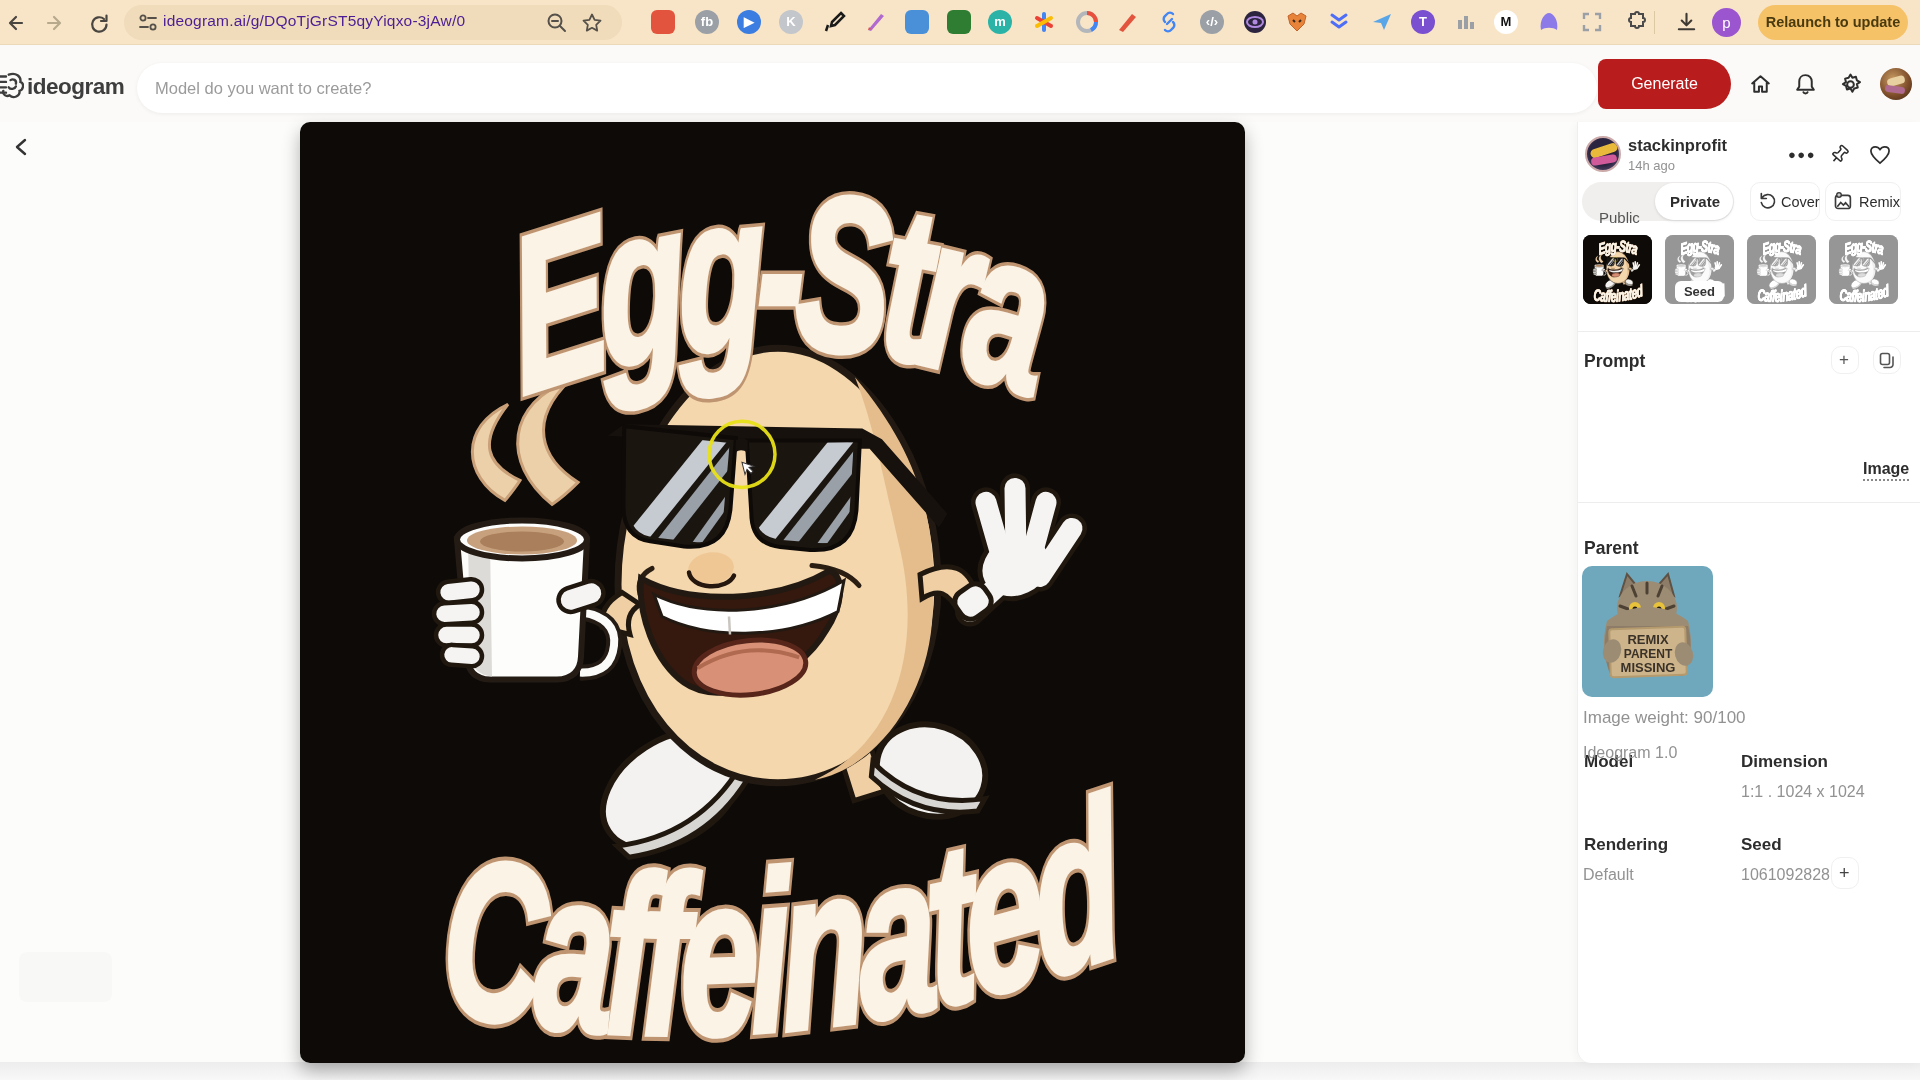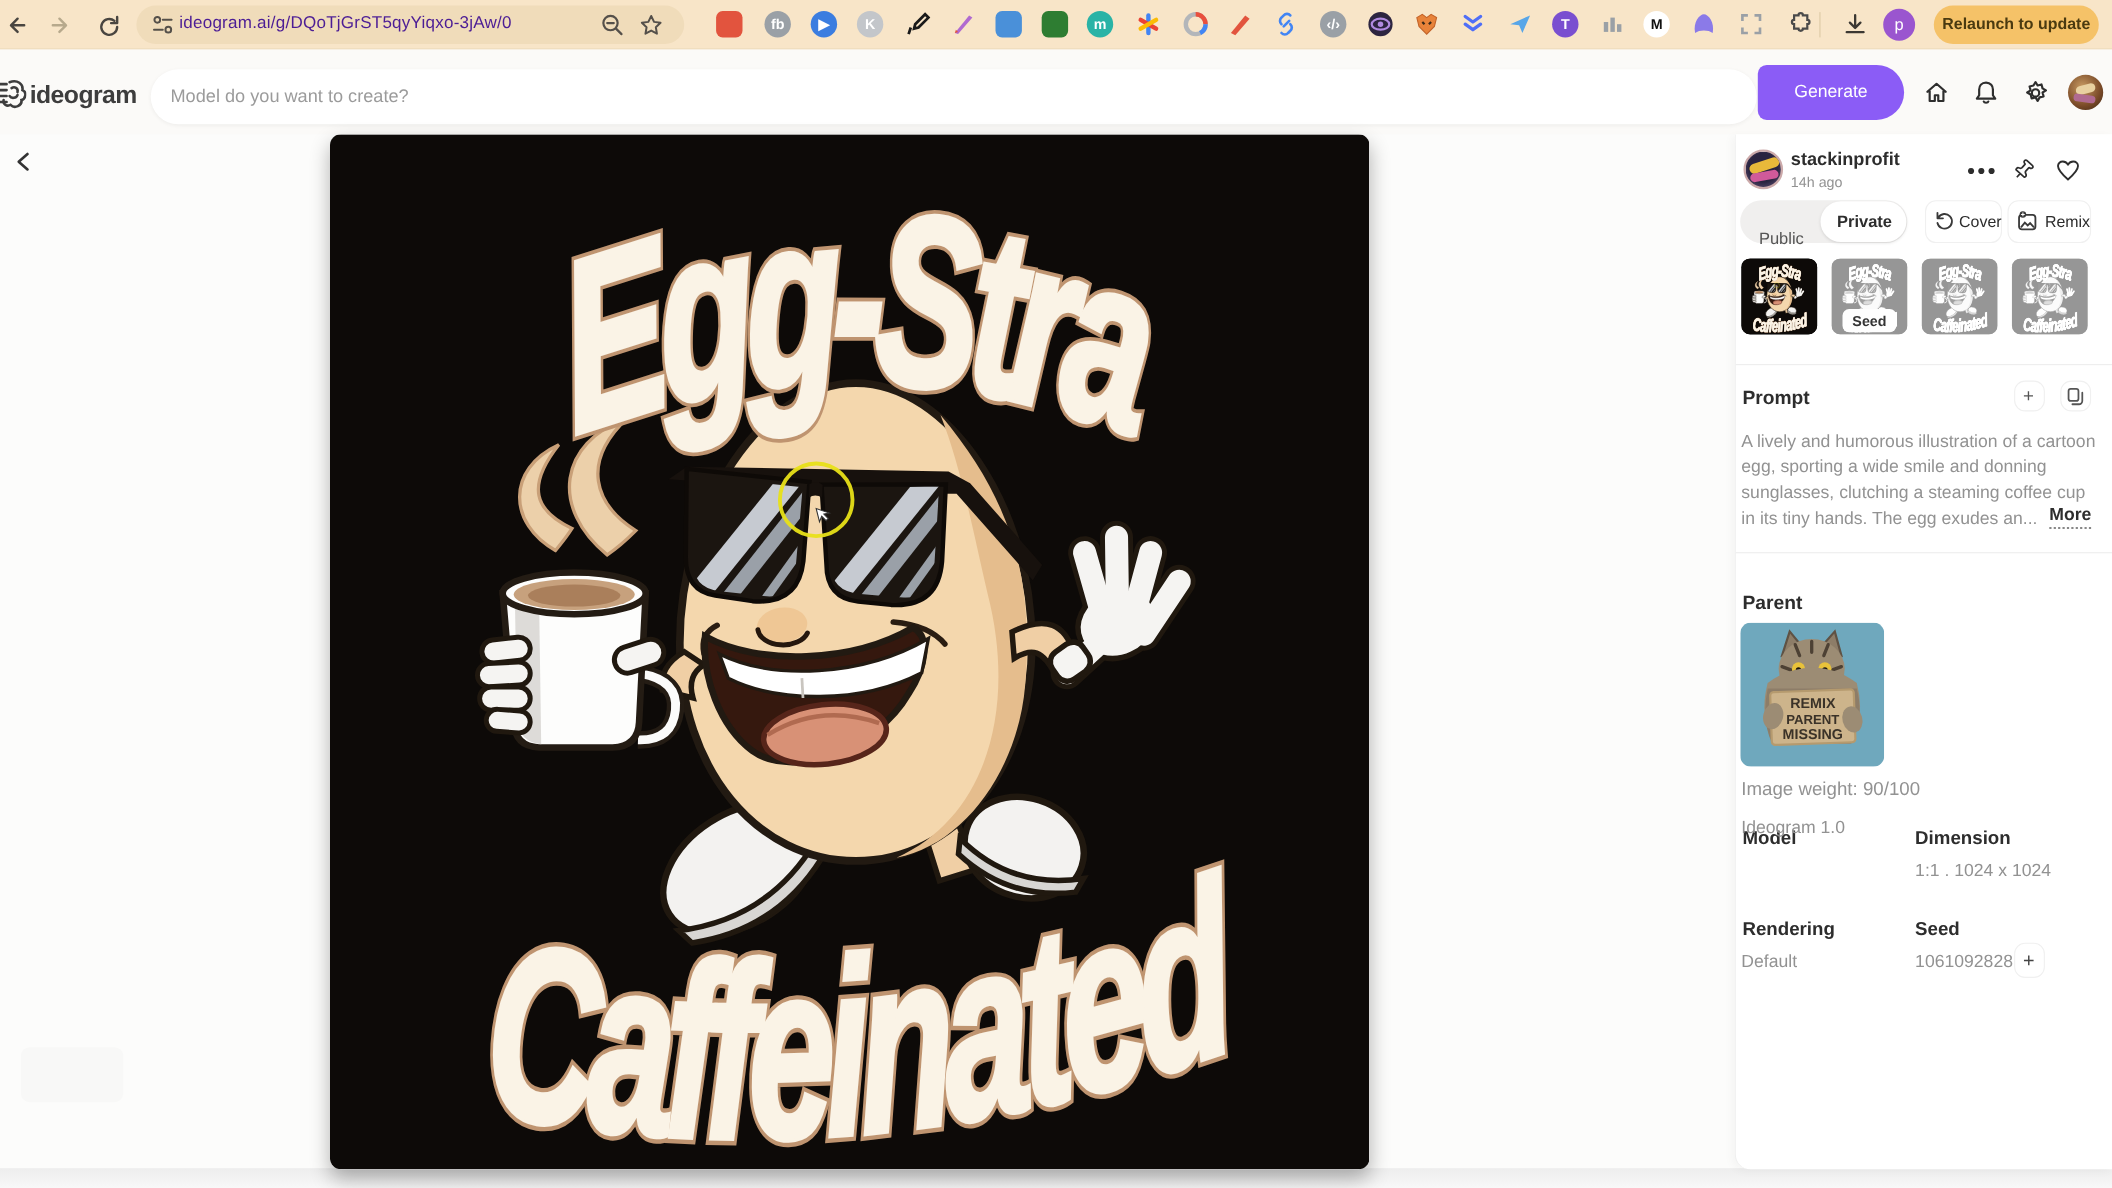--- a/index.html
+++ b/index.html
@@ -6,21 +6,21 @@
 html,body{width:1920px;height:1080px;overflow:hidden;font-family:"Liberation Sans",sans-serif;background:#fbfaf8}
 .abs{position:absolute}
 #chrome{position:absolute;top:0;left:0;width:1920px;height:45px;background:#f8e5c8;border-bottom:1px solid #ecd9ba}
 #urlpill{position:absolute;left:124px;top:5px;width:498px;height:35px;border-radius:18px;background:#f0dcba}
 #urltext{position:absolute;left:163px;top:12px;font-size:15.5px;color:#4c1d95;letter-spacing:.2px}
 #relaunch{position:absolute;left:1758px;top:5px;width:150px;height:35px;border-radius:18px;background:#f5c268;color:#4a3a10;font-size:14.5px;font-weight:bold;text-align:center;line-height:35px}
 #appbar{position:absolute;top:45px;left:0;width:1920px;height:77px;background:#fbfaf8}
 #logotext{position:absolute;left:27px;top:29px;font-size:22.5px;font-weight:bold;color:#3d3d3d;letter-spacing:-0.5px}
 #searchpill{position:absolute;left:137px;top:18px;width:1460px;height:50px;border-radius:25px;background:#fff;box-shadow:0 1px 4px rgba(0,0,0,0.06)}
 #placeholder{position:absolute;left:155px;top:34px;font-size:16.5px;color:#9b9b9b}
-#genbtn{position:absolute;left:1598px;top:14px;width:133px;height:50px;background:#8b5cf6;border-radius:8px 25px 25px 8px;color:#fff;font-size:16px;text-align:center;line-height:50px}
+#genbtn{position:absolute;left:1598px;top:14px;width:133px;height:50px;background:#b91c1c;border-radius:8px 25px 25px 8px;color:#fff;font-size:16px;text-align:center;line-height:50px}
 #content{position:absolute;top:122px;left:0;width:1920px;height:958px;background:#fcfcfb}
 #artwrap{position:absolute;left:300px;top:0px;width:945px;height:941px;border-radius:10px;overflow:hidden;box-shadow:0 8px 18px rgba(0,0,0,0.3)}
 #bottomstrip{position:absolute;left:0;top:940px;width:1920px;height:18px;background:linear-gradient(#ededed,#f8f8f8)}
 #sidebar{position:absolute;left:1577px;top:0;width:343px;height:941px;background:#fff;border-left:1px solid #efefef;border-radius:0 0 0 14px;box-shadow:-3px 2px 8px rgba(0,0,0,0.03)}
 .gr{color:#929292}
 .dk{color:#2d2d2d}
 .bold{font-weight:bold}
 .btn{position:absolute;border:1px solid #f0f0f0;border-radius:10px;background:#fff}
 </style>
 </head>
@@ -379,22 +379,21 @@
     <div class="abs" style="left:97px;top:159px;width:49px;height:21px;border-radius:6px;background:#fefefe;color:#333;font-size:13px;font-weight:bold;text-align:center;line-height:21px">Seed</div>
     <div class="abs" style="left:0px;top:209px;width:343px;height:1px;background:#ededed"></div>
     <div class="abs dk bold" style="left:6px;top:229px;font-size:17.5px">Prompt</div>
     <div class="btn" style="left:253px;top:224px;width:28px;height:28px"></div>
     <div class="abs" style="left:261px;top:228px;font-size:17px;color:#555">+</div>
     <div class="btn" style="left:295px;top:224px;width:28px;height:28px"></div>
     <svg class="abs" style="left:301px;top:230px" width="16" height="17" viewBox="0 0 16 17">
       <rect x="1.5" y="1.5" width="9" height="11" rx="2" fill="none" stroke="#555" stroke-width="1.6"></rect>
       <path d="M5 15.5 h6 a3 3 0 0 0 3-3 V5" fill="none" stroke="#555" stroke-width="1.6" stroke-linecap="round"></path>
     </svg>
-    <div class="abs gr" style="left:5px;top:268px;width:330px;font-size:16px;line-height:23.3px">A lively and humorous illustration of a cartoon<br>egg, sporting a wide smile and donning<br>sunglasses, clutching a steaming coffee cup<br>in its tiny hands. The egg exudes an...</div>
-    <div class="abs dk bold" style="left:285px;top:338px;font-size:16px;border-bottom:2px dotted #888;padding-bottom:1px">More</div>
+    <div class="abs dk bold" style="left:285px;top:338px;font-size:16px;border-bottom:2px dotted #888;padding-bottom:1px">Image</div>
     <div class="abs" style="left:0px;top:380px;width:343px;height:1px;background:#ededed"></div>
     <div class="abs dk bold" style="left:6px;top:416px;font-size:17.5px">Parent</div>
     <div class="abs" style="left:4px;top:444px;width:131px;height:131px;border-radius:10px;overflow:hidden">
       <svg width="131" height="131" viewBox="0 0 131 131">
         <rect width="131" height="131" fill="#6fa8bd"></rect>
         <path d="M38 30 L45 8 L58 24 Z" fill="#8d7d68" stroke="#5f5244" stroke-width="2"></path>
         <path d="M92 30 L86 8 L72 24 Z" fill="#8d7d68" stroke="#5f5244" stroke-width="2"></path>
         <ellipse cx="65" cy="42" rx="30" ry="27" fill="#9c8c74"></ellipse>
         <g stroke="#4d4134" stroke-width="3" stroke-linecap="round">
           <path d="M50 20 l4 10 M65 17 v10 M80 20 l-4 10"></path>

